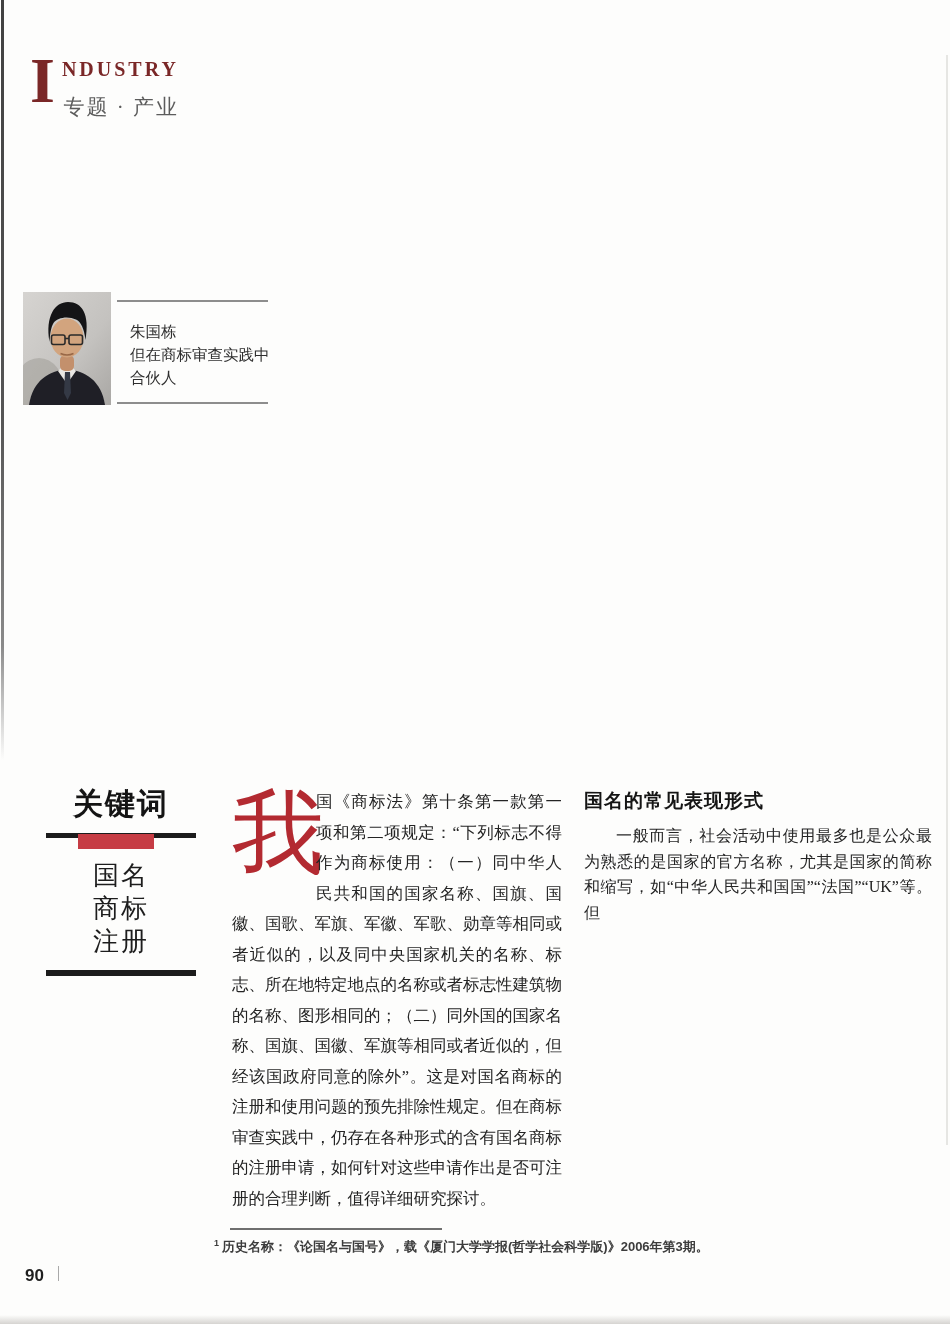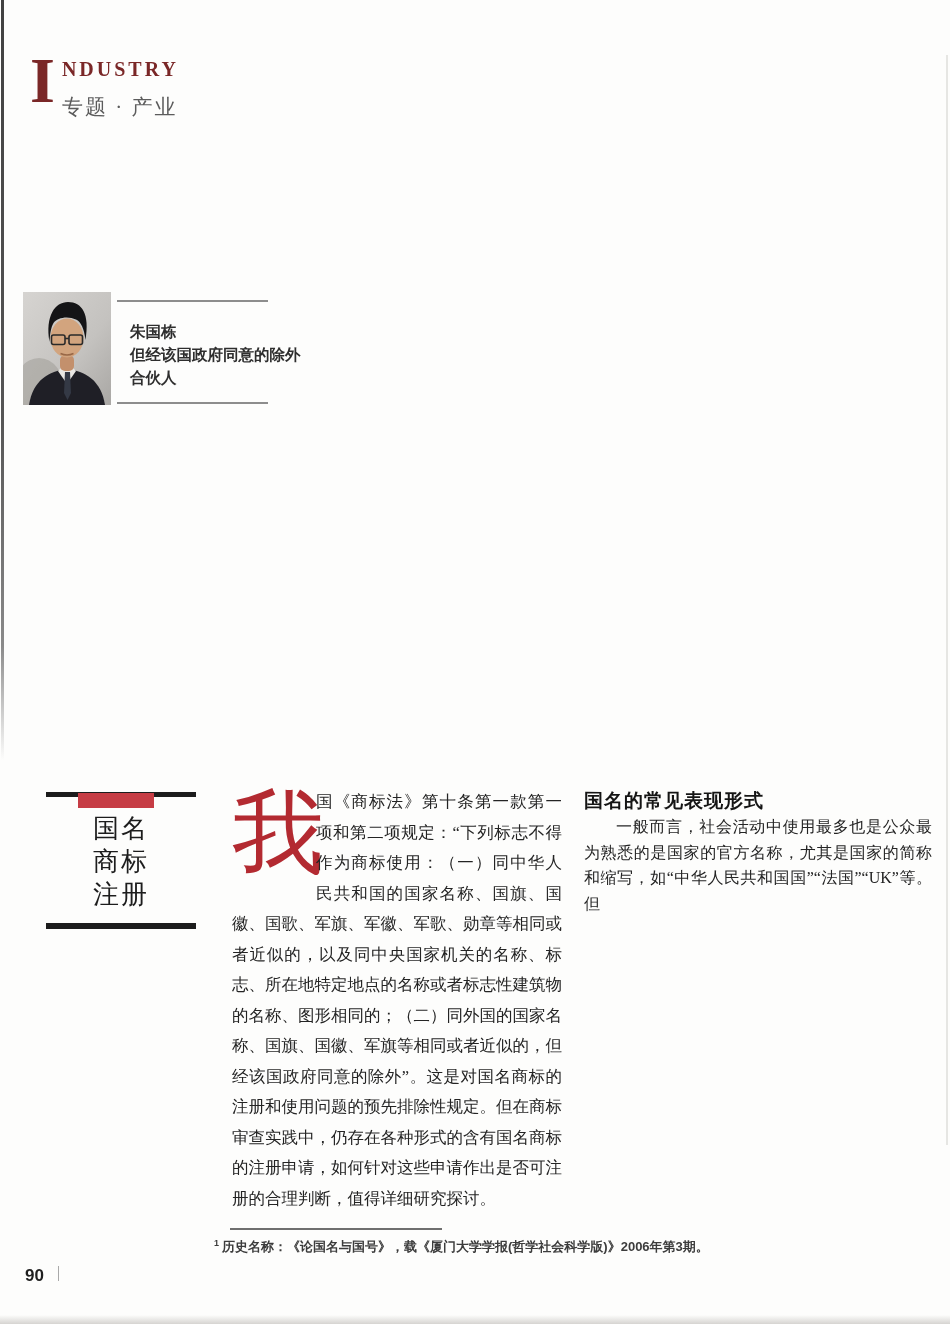--- a/index.html
+++ b/index.html
@@ -15,62 +15,62 @@
     background:linear-gradient(#414141,#555 55%,#8a8a8a 85%,rgba(140,140,140,0)); }
   .edge-bottom { position:absolute; left:0; bottom:0; width:100%; height:9px;
     background:linear-gradient(rgba(220,218,215,0),#d6d4d1); }
   .edge-right { position:absolute; left:946px; top:55px; width:2px; height:1090px;
     background:#e6e6e3; }
 
   
   .masthead { position:absolute; left:30px; top:52px; display:flex; }
   .big-i { font-family:"Liberation Serif",serif; font-weight:700; font-size:64px;
     line-height:58px; color:#7a2727; margin-right:7px; }
-  .mast-right { display:flex; flex-direction:column; padding-top:6px; }
+  .mast-right { display:flex; flex-direction:column; padding-top:6px;text-align:right; }
   .mast-title { font-family:"Liberation Serif",serif; font-size:20px; font-weight:600;
     letter-spacing:3px; color:#7a2727; }
   .mast-sub { font-family:"Liberation Serif",serif; font-size:21px; color:#5c5c5c;
     letter-spacing:2px; margin-top:12px; }
 
   
   .article-title { position:absolute; left:28px; top:182px; width:900px;
     font-family:"Liberation Sans","DejaVu Sans",sans-serif; font-weight:800;
     font-size:44px; letter-spacing:1px; color:#2b2b2b; }
 
   
   .author-photo { position:absolute; left:23px; top:292px; width:88px; height:113px; }
   .author-photo svg { width:100%; height:100%; display:block; }
   .author-info { position:absolute; left:117px; top:300px; width:151px;
     border-top:2px solid #8d8d8d; border-bottom:2px solid #8d8d8d;
     padding:18px 0 13px 13px;
     font-family:"Liberation Sans","DejaVu Sans",sans-serif; }
-  .author-info div { font-size:15.5px; font-weight:700; line-height:23px;
+  .author-info div { font-size:15.5px; font-weight:400; line-height:23px;
     color:#2e2e2e; white-space:nowrap; }
 
   
   .keywords { position:absolute; left:46px; top:784px; width:150px; text-align:center; }
   .kw-heading { font-size:30px; font-weight:700; letter-spacing:2px; color:#141414;
     font-family:"Liberation Serif",serif; }
   .kw-rule-wrap { position:relative; height:20px; margin-top:8px; }
   .kw-rule-black { position:absolute; left:0; top:0; width:100%; height:5px; background:#1c1c1c; }
   .kw-rule-red { position:absolute; left:32px; top:1px; width:76px; height:15px; background:#c63c44; }
-  .kw-items { margin-top:0; }
+  .kw-items { margin-top:6px; }
   .kw-item { font-size:26px; line-height:33px; color:#1d1d1d;
     font-family:"Liberation Serif",serif; letter-spacing:2px; }
   .kw-rule-bottom { margin-top:12px; height:6px; width:100%; background:#1c1c1c; }
 
   
   .col-left { position:absolute; left:232px; top:787px; width:330px; }
   .col-left p { font-size:16.5px; line-height:30.5px; text-align:justify; color:#242424; }
   .dropcap { float:left; font-size:92px; line-height:84px; height:90px; width:74px;
     color:#b32a31; font-family:"Liberation Serif",serif; margin:4px 10px 0 0; text-align:center; }
 
   .col-right { position:absolute; left:584px; top:788px; width:348px; }
   .section-heading { font-family:"Liberation Sans","DejaVu Sans",sans-serif;
-    font-size:19px; font-weight:700; letter-spacing:1px; color:#151515; }
+    font-size:19px; font-weight:700; letter-spacing:1px; color:#151515; margin-bottom:9px; }
   .col-right p { font-size:16px; line-height:25.5px; text-align:justify;
     text-indent:2em; color:#242424; }
 
   
   .footnote-sep { position:absolute; left:230px; top:1228px; width:212px; height:2px; background:#6f6f6f; }
   .footnote { position:absolute; left:214px; top:1238px; width:730px;
     font-family:"Liberation Sans","DejaVu Sans",sans-serif; font-size:13px;
     font-weight:700; color:#3c3c3c; }
   .footnote sup { font-size:9px; margin-right:3px; }
 
@@ -117,25 +117,26 @@
       <path d="M26.5 50 C22 24 32 10 45 10 C59 10 67 22 62.5 48 C61 36 58 30 53 27.5 C45 23.5 34 25.5 30.5 31 C28 35 27 42 26.5 50 Z" fill="#141416"></path>
       <rect x="28.5" y="43" width="13.5" height="9.5" rx="2" fill="none" stroke="#2a2a2a" stroke-width="1.6"></rect>
       <rect x="46" y="43" width="13.5" height="9.5" rx="2" fill="none" stroke="#2a2a2a" stroke-width="1.6"></rect>
       <line x1="42" y1="46.5" x2="46" y2="46.5" stroke="#2a2a2a" stroke-width="1.6"></line>
       <path d="M37.5 61.5 Q44 64.5 50.5 61.5" stroke="#996847" stroke-width="1.4" fill="none"></path>
     </svg>
   </div>
 
   <div class="author-info">
     <div>朱国栋</div>
-    <div>但经该国政府同意的除外</div>
+    <div>但在商标审查实践中</div>
     <div>合伙人</div>
   </div>
 
   <div class="keywords">
+    <div class="kw-heading">关键词</div>
     <div class="kw-rule-wrap">
       <div class="kw-rule-black"></div>
       <div class="kw-rule-red"></div>
     </div>
     <div class="kw-items">
       <div class="kw-item">国名</div>
       <div class="kw-item">商标</div>
       <div class="kw-item">注册</div>
     </div>
     <div class="kw-rule-bottom"></div>

